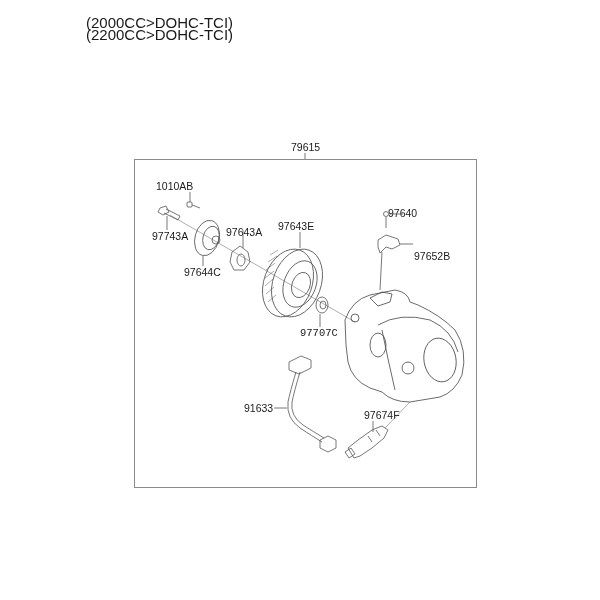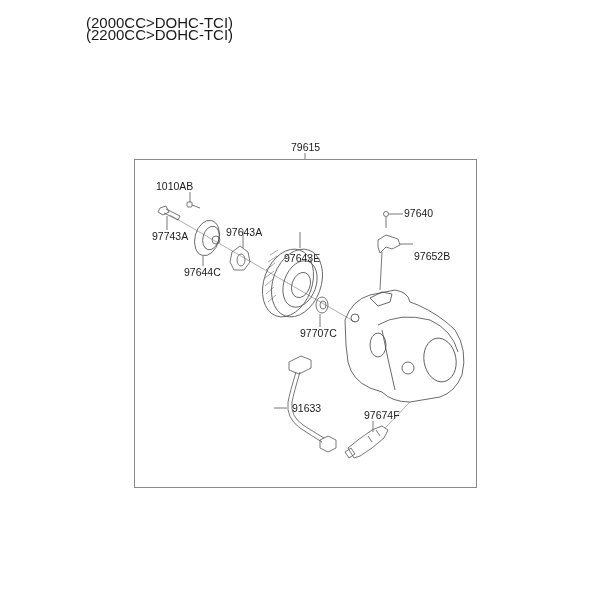--- a/index.html
+++ b/index.html
@@ -21,25 +21,25 @@
 </div>
 
 <div class="lbl" style="left:291px; top:141px;">79615</div>
 
 <div class="frame"></div>
 
 <div class="lbl" style="left:156px; top:180px;">1010AB</div>
 <div class="lbl" style="left:152px; top:230px;text-align:right;">97743A</div>
 <div class="lbl" style="left:184px; top:266px;">97644C</div>
 <div class="lbl" style="left:226px; top:226px;">97643A</div>
-<div class="lbl" style="left:284px; top:220px;margin-top:32px;">97643E</div>
-<div class="lbl" style="left:300px; top:327px;">97707C</div>
-<div class="lbl" style="left:404px; top:207px;">97640</div>
+<div class="lbl" style="left:278px; top:220px;">97643E</div>
+<div class="lbl" style="left:300px; top:327px;font-family:Liberation Mono, monospace;">97707C</div>
+<div class="lbl" style="left:388px; top:207px;">97640</div>
 <div class="lbl" style="left:414px; top:250px;">97652B</div>
-<div class="lbl" style="left:244px; top:402px;margin-left:48px;">91633</div>
+<div class="lbl" style="left:244px; top:402px;">91633</div>
 <div class="lbl" style="left:364px; top:409px;">97674F</div>
 
 <svg class="diagram" width="600" height="600" viewBox="0 0 600 600">
   <g fill="none" stroke="#555" stroke-width="0.8">
 
     <line x1="305" y1="153" x2="305" y2="159"></line>
 
     <line x1="170" y1="215" x2="355" y2="322" stroke="#777" stroke-width="0.6"></line>
 
     <line x1="190" y1="192" x2="190" y2="202"></line>

